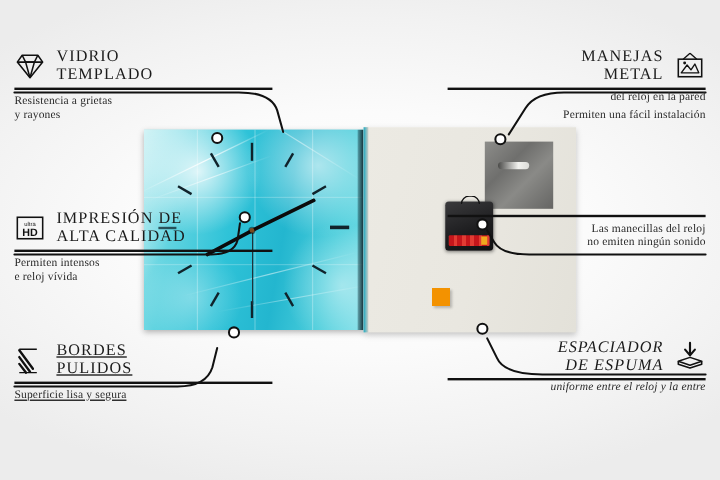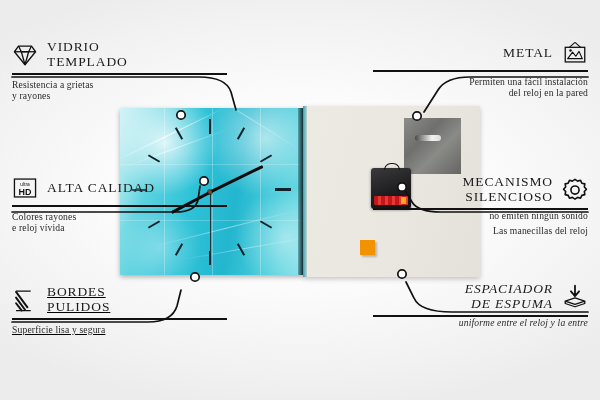--- a/index.html
+++ b/index.html
@@ -219,25 +219,26 @@
   </div>
 
   <div class="feat left" style="left:12px;top:175px;">
     <div class="head">
       <svg class="ico" viewBox="0 0 32 32">
         <rect x="3" y="5" width="26" height="22" fill="none" stroke="#111" stroke-width="1.6"></rect>
         <text x="16" y="14" font-family="Liberation Sans, sans-serif" font-size="6" fill="#111" text-anchor="middle">ultra</text>
         <text x="16" y="24" font-family="Liberation Sans, sans-serif" font-size="11" font-weight="bold" fill="#111" text-anchor="middle">HD</text>
       </svg>
       <div>
+        <div class="title">IMPRESIÓN DE</div>
         <div class="title">ALTA CALIDAD</div>
       </div>
     </div>
     <div class="rule"></div>
-    <div class="sub">Colores rayones</div>
+    <div class="sub">Permiten intensos</div>
     <div class="sub" style="margin-top:0">e reloj vívida</div>
   </div>
 
   <div class="feat left" style="left:12px;top:285px;text-decoration:underline;">
     <div class="head">
       <svg class="ico" viewBox="0 0 32 32">
         <g stroke="#111" stroke-width="2.4" stroke-linecap="round">
           <path d="M5 6 L19 25"></path>
             <path d="M5 13 L16 28"></path>
             <path d="M5 20 L12 29"></path>
@@ -255,44 +256,33 @@
 
   <div class="feat right" style="left:373px;top:40px;">
     <div class="head">
       <svg class="ico" viewBox="0 0 32 32">
         <rect x="4" y="9" width="24" height="18" fill="none" stroke="#111" stroke-width="1.6"></rect>
         <path d="M16 3 L9 9 M16 3 L23 9" fill="none" stroke="#111" stroke-width="1.4"></path>
         <path d="M7 23 L13 15 L17 20 L21 14 L25 23 Z" fill="none" stroke="#111" stroke-width="1.4" stroke-linejoin="round"></path>
         <circle cx="10.5" cy="13" r="1.5" fill="#111"></circle>
       </svg>
       <div>
+        <div class="title">MANEJAS</div>
         <div class="title">METAL</div>
       </div>
     </div>
     <div class="rule"></div>
+    <div class="sub" style="margin-top:0">del reloj en la pared</div>
     <div class="sub">Permiten una fácil instalación</div>
-    <div class="sub" style="margin-top:0">del reloj en la pared</div>
   </div>
 
   <div class="feat right" style="left:373px;top:175px;">
-    <div class="head">
-      <svg class="ico" viewBox="0 0 32 32">
-        <g fill="none" stroke="#111" stroke-width="2" stroke-linejoin="round">
-          <path d="M16 3 l3.2 2.1 3.6-1 1.6 3.5 3.7 .9 -.6 3.8 2.6 2.8 -2.6 2.8 .6 3.8 -3.7 .9 -1.6 3.5 -3.6-1 -3.2 2.1 -3.2-2.1 -3.6 1 -1.6-3.5 -3.7-.9 .6-3.8 -2.6-2.8 2.6-2.8 -.6-3.8 3.7-.9 1.6-3.5 3.6 1 Z"></path>
-          <circle cx="16" cy="16" r="5"></circle>
-        </g>
-      </svg>
-      <div>
-        <div class="title">MECANISMO</div>
-        <div class="title">SILENCIOSO</div>
-      </div>
-    </div>
-    <div class="rule"></div>
+    <div class="rule"></div>
+    <div class="sub">Las manecillas del reloj</div>
     <div class="sub" style="margin-top:0">no emiten ningún sonido</div>
-    <div class="sub">Las manecillas del reloj</div>
   </div>
 
   <div class="feat right" style="left:373px;top:282px;font-style:italic;">
     <div class="head">
       <svg class="ico" viewBox="0 0 32 32">
         <path d="M16 2 V13 M11 9 L16 15 L21 9" fill="none" stroke="#111" stroke-width="2.2" stroke-linecap="round" stroke-linejoin="round"></path>
         <path d="M16 17 L28 21 L16 25 L4 21 Z" fill="none" stroke="#111" stroke-width="1.6" stroke-linejoin="round"></path>
         <path d="M4 21 v3 l12 4 12-4 v-3" fill="none" stroke="#111" stroke-width="1.6" stroke-linejoin="round"></path>
       </svg>
       <div>

